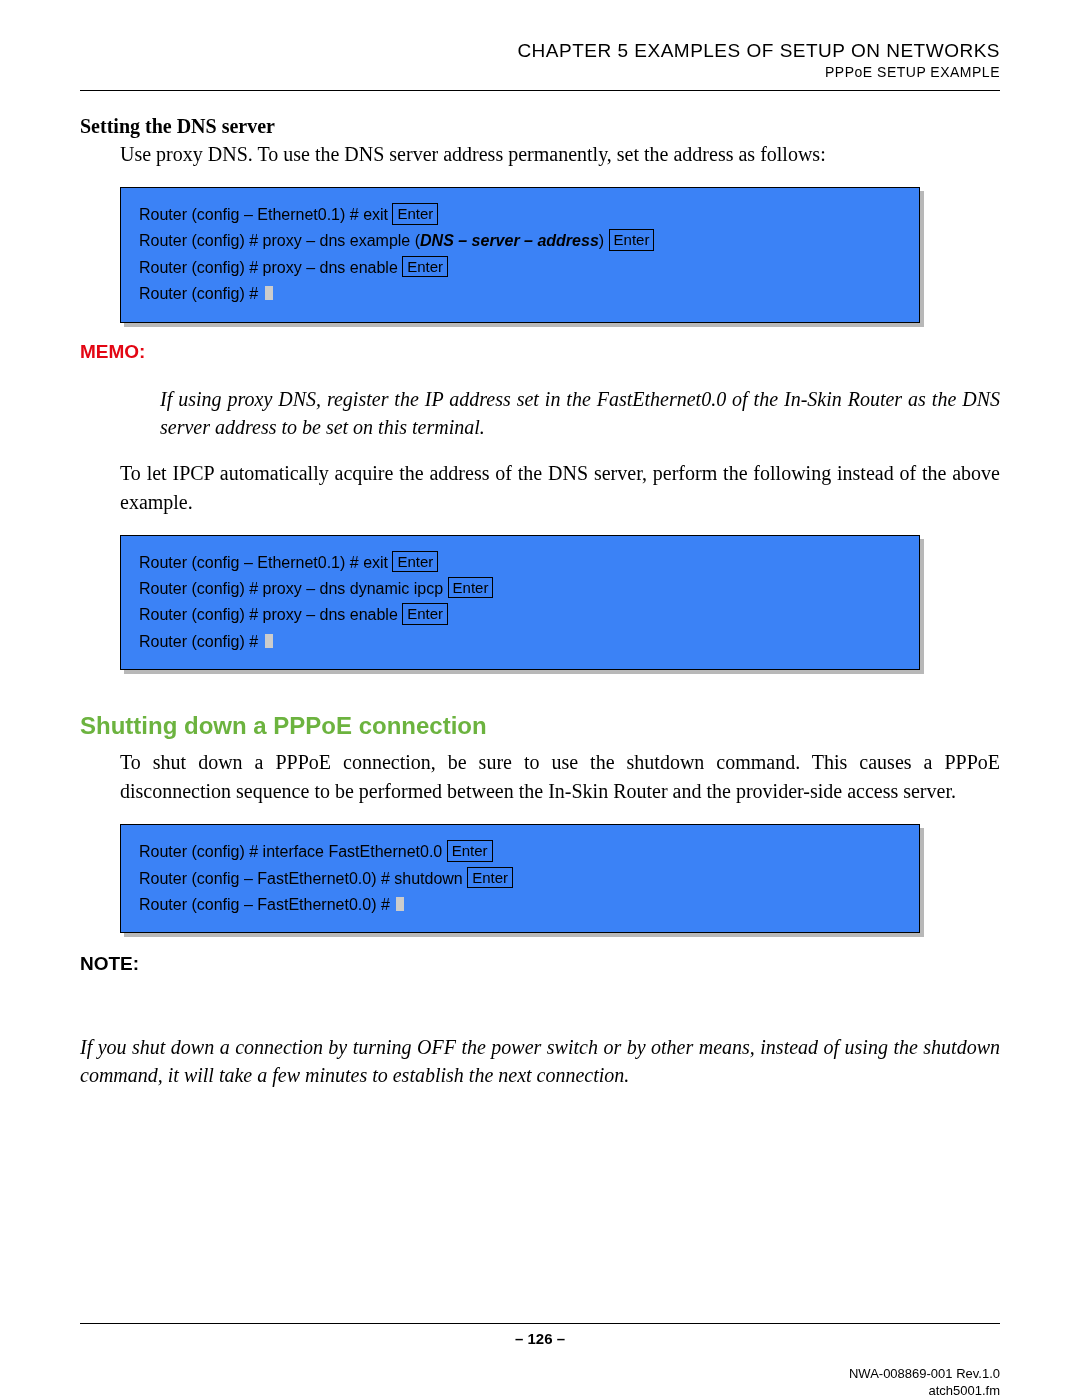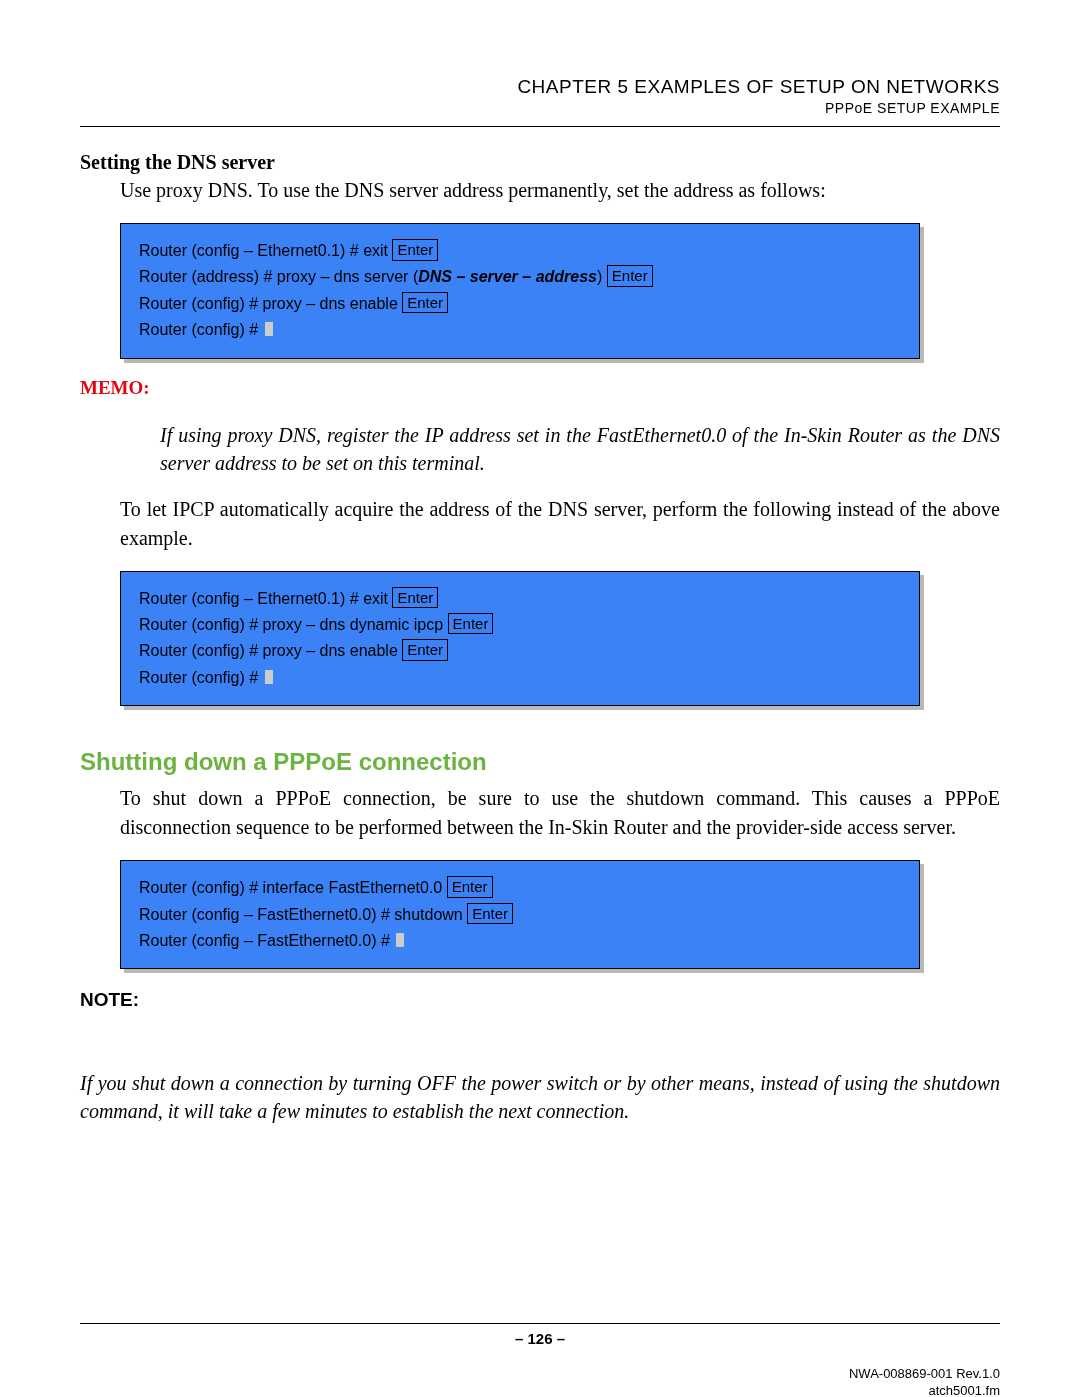--- a/index.html
+++ b/index.html
@@ -19,21 +19,20 @@
   .header {
     text-align: right;
     font-family: Arial, Helvetica, sans-serif;
     border-bottom: 1px solid #000;
     padding-bottom: 10px;
     margin-bottom: 24px;
   }
   .header-chapter {
     font-size: 19px;
     letter-spacing: 0.5px;
-    margin-top: 36px;
   }
   .header-sub {
     font-size: 14px;
     letter-spacing: 0.5px;
     margin-top: 2px;
   }
   .section-title {
     font-family: "Times New Roman", Times, serif;
     font-weight: bold;
     font-size: 20px;
@@ -87,21 +86,21 @@
   }
   .cmd-italic-bold {
     font-style: italic;
     font-weight: bold;
   }
   .memo-row {
     display: flex;
     margin: 18px 0 18px 0;
   }
   .memo-label {
-    font-family: Liberation Serif, serif;
+    font-family: Liberation Sans, sans-serif;
     font-weight: bold;
     color: #e30613;
     font-size: 19px;
     flex: 0 0 80px;
   }
   .memo-text {
     font-style: italic;
     font-size: 20px;
     line-height: 1.4;
     text-align: justify;
@@ -171,21 +170,21 @@
     <div class="header-sub">PPPoE SETUP EXAMPLE</div>
   </div>
 
   <div class="section-title">Setting the DNS server</div>
   <div class="body-text">Use proxy DNS. To use the DNS server address permanently, set the address as follows:</div>
 
   <div class="code-box-wrap">
     <div class="code-shadow"></div>
     <div class="code-box">
       <div><span>Router (config – Ethernet0.1) # exit </span><span class="enter-key">Enter</span></div>
-      <div><span>Router (address) # proxy – dns server (</span><span class="cmd-italic-bold">DNS – server – address</span><span>) </span><span class="enter-key">Enter</span></div>
+      <div><span>Router (config) # proxy – dns example (</span><span class="cmd-italic-bold">DNS – server – address</span><span>) </span><span class="enter-key">Enter</span></div>
       <div><span>Router (config) # proxy – dns enable </span><span class="enter-key">Enter</span></div>
       <div><span>Router (config) # </span><span class="cursor"></span></div>
     </div>
   </div>
 
   <div class="memo-row">
     <div class="memo-label">MEMO:</div>
     <div class="memo-text">If using proxy DNS, register the IP address set in the FastEthernet0.0 of the In-Skin Router as the DNS server address to be set on this terminal.</div>
   </div>
 

